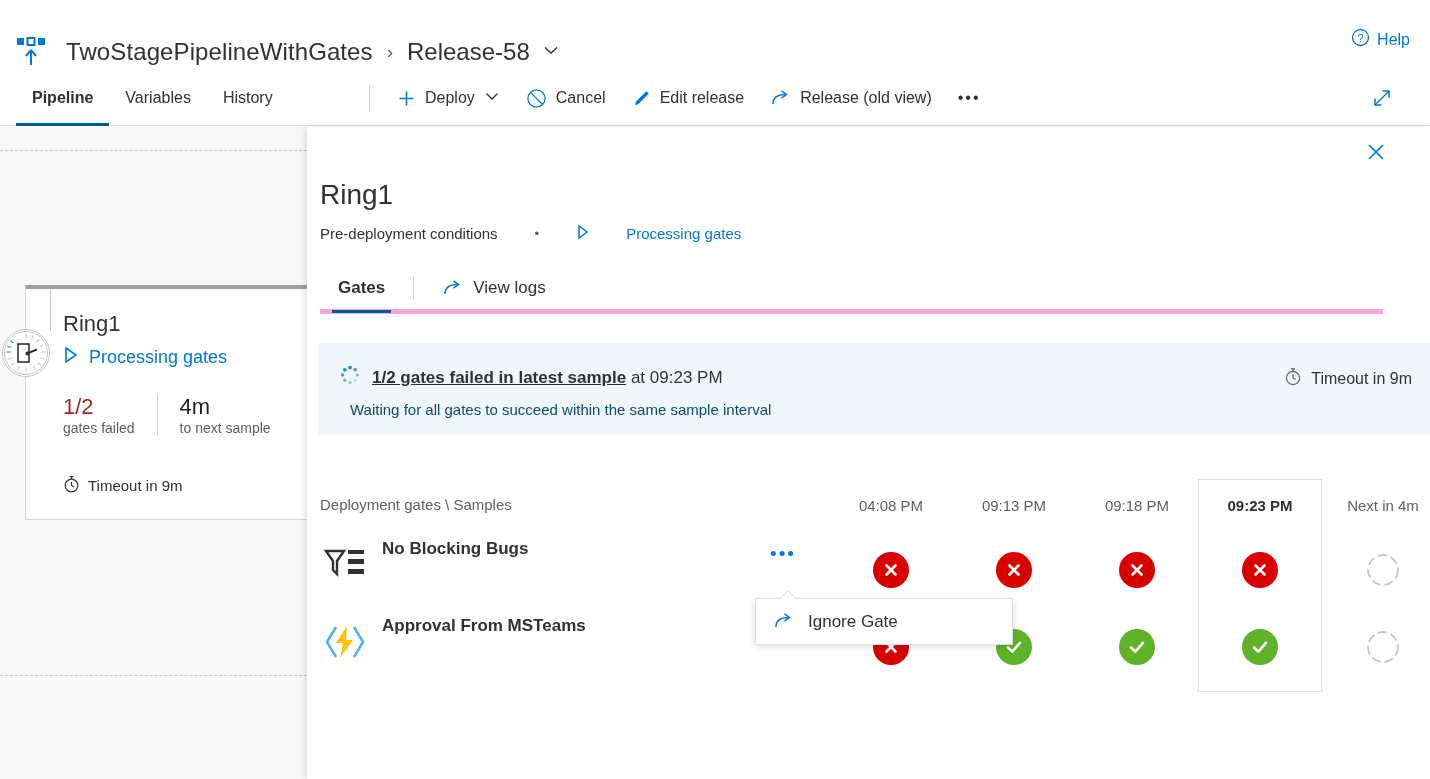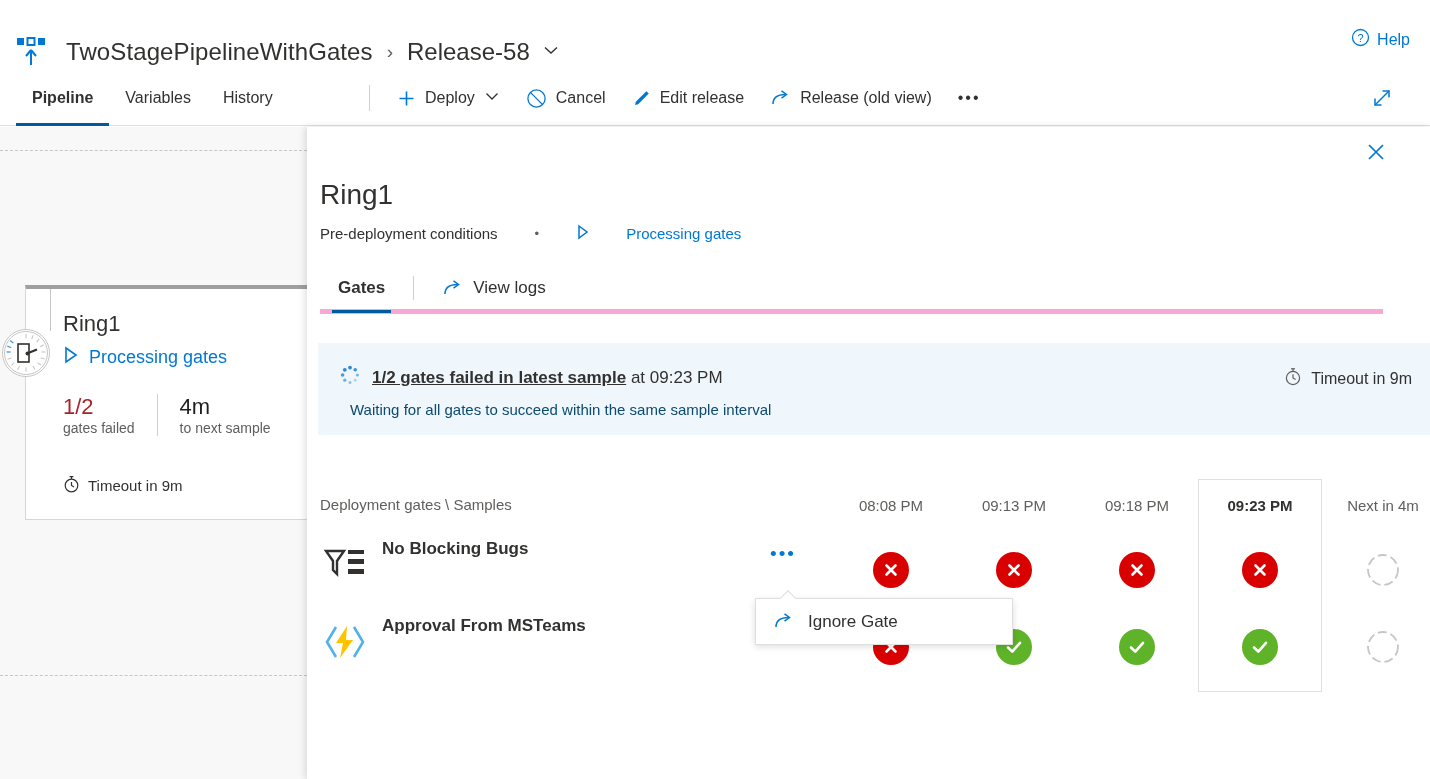--- a/index.html
+++ b/index.html
@@ -447,21 +447,21 @@
             <path d="M9 1.8 L9 4.4" stroke="#605e5c" stroke-width="1.2"></path>
           </svg>
         </span>
         <span class="tl">Timeout in 9m</span>
       </div>
     </div>
 
     <div class="gtable">
       <div class="gthead">
         <div class="hlabel">Deployment gates \ Samples</div>
-        <div class="gcol" style="left:511px;">08:08 PM</div>
+        <div class="gcol" style="left:511px;">04:08 PM</div>
         <div class="gcol" style="left:634px;">09:13 PM</div>
         <div class="gcol" style="left:757px;">09:18 PM</div>
         <div class="gcol sel" style="left:880px;">09:23 PM</div>
         <div class="gcol" style="left:1003px;">Next in 4m</div>
         <div class="selbox" style="left:880px;"></div>
       </div>
 
       <div class="grow">
         <span class="gicon">
           <svg width="44" height="44" viewBox="0 0 44 44">

